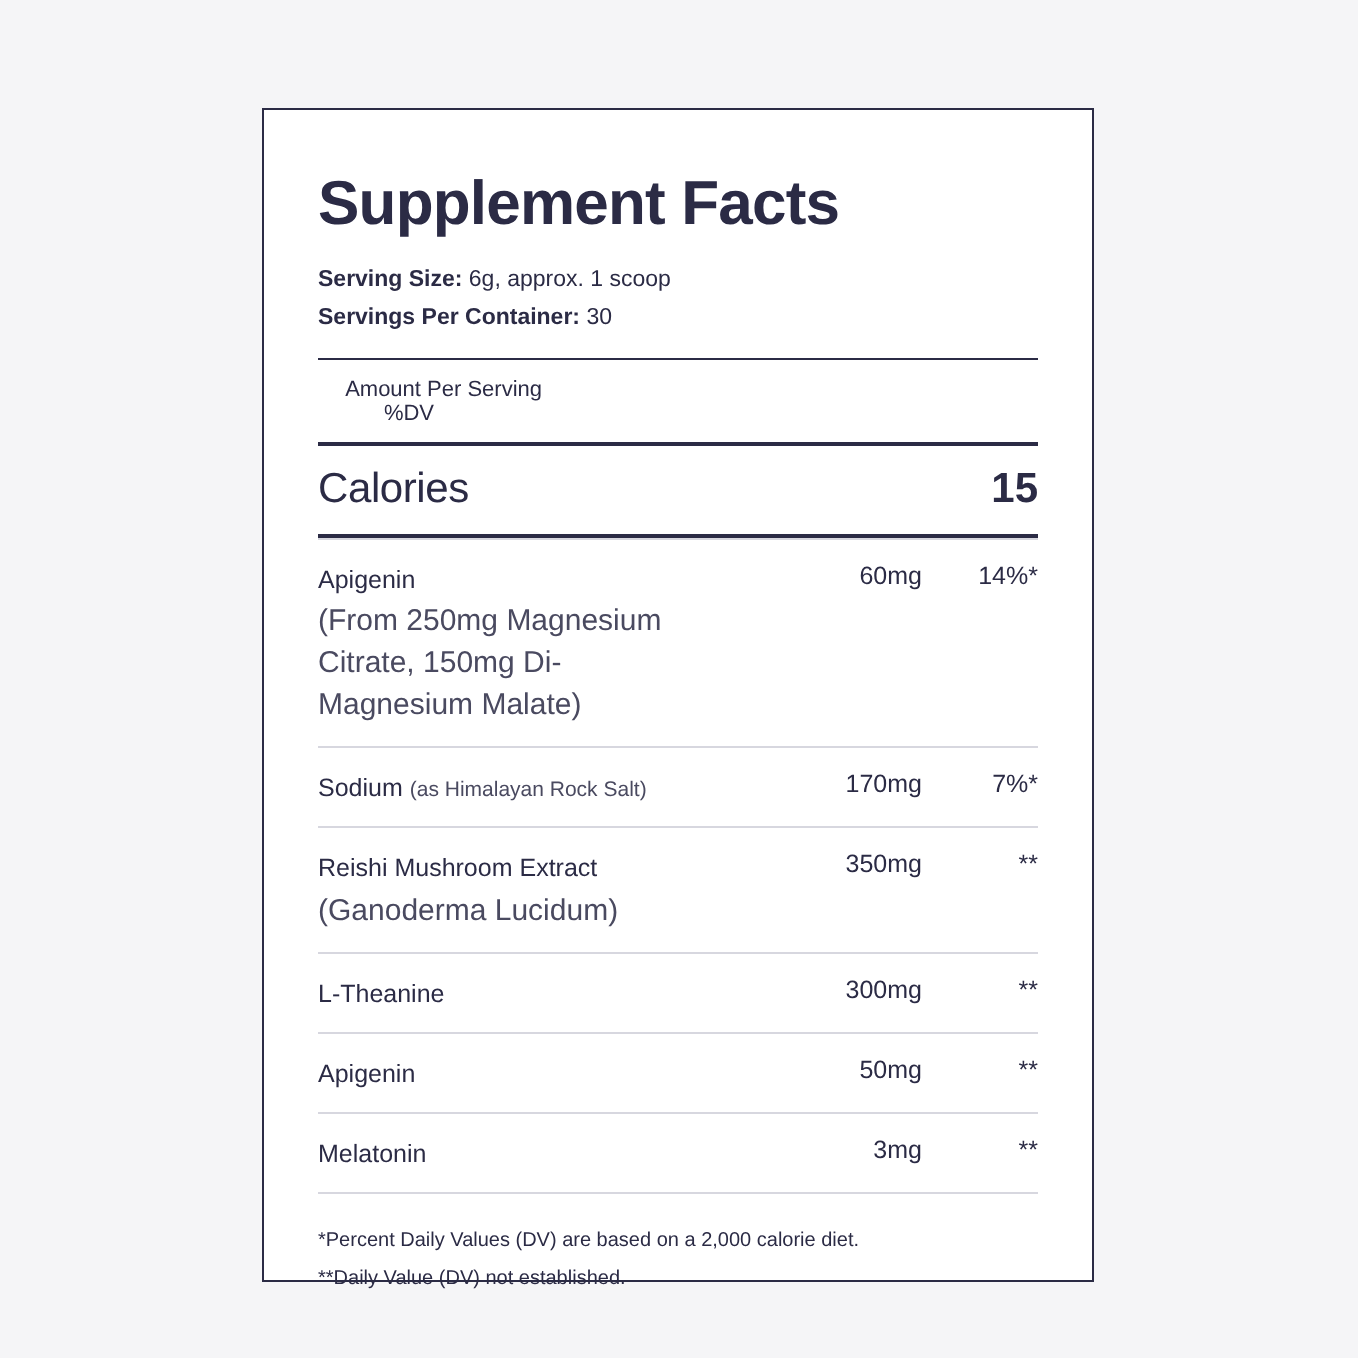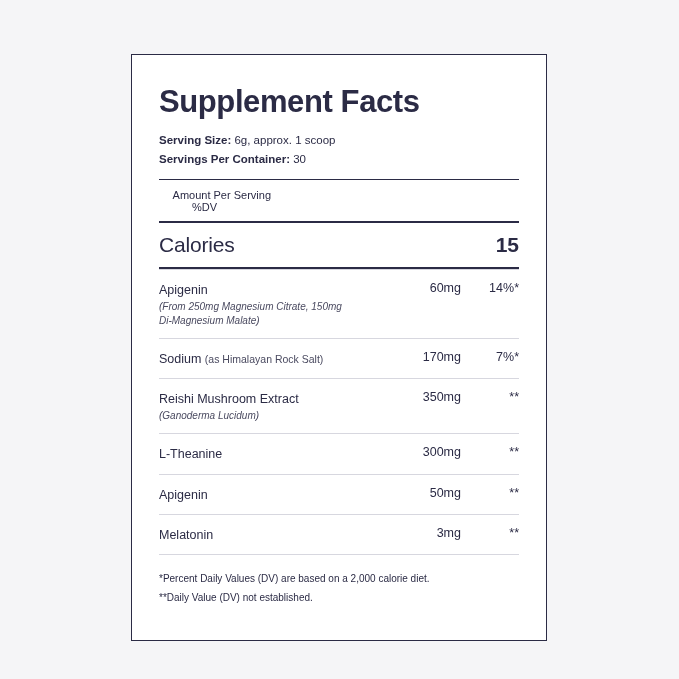--- a/index.html
+++ b/index.html
@@ -103,22 +103,21 @@
     padding: 11px 0 10px 0;
   }
   .nutrient .name {
     flex: 1 1 auto;
     font-size: 12.5px;
     line-height: 1.45;
     color: #2b2b45;
   }
   .nutrient .name .sub {
     display: block;
-    font-size: 10px;
-    font-style: italic;
+    font-size: 15px;
     color: #4a4a60;
     line-height: 1.4;
     margin-top: 1px;
   }
   .nutrient .name .inline-sub {
     font-size: 10.5px;
     color: #4a4a60;
   }
   .nutrient .amount {
     width: 112px;

